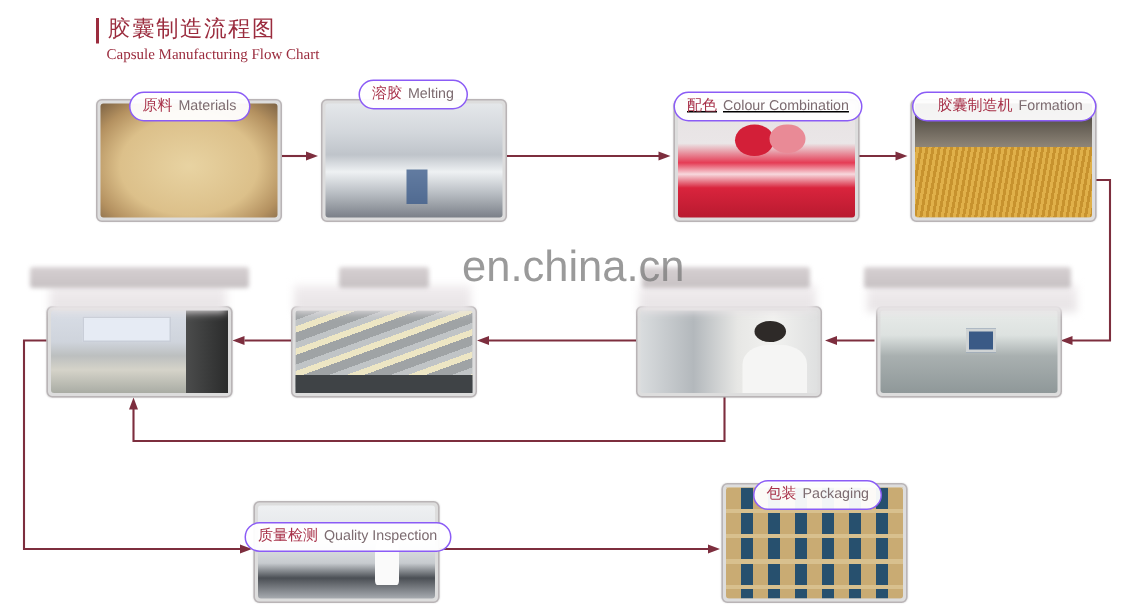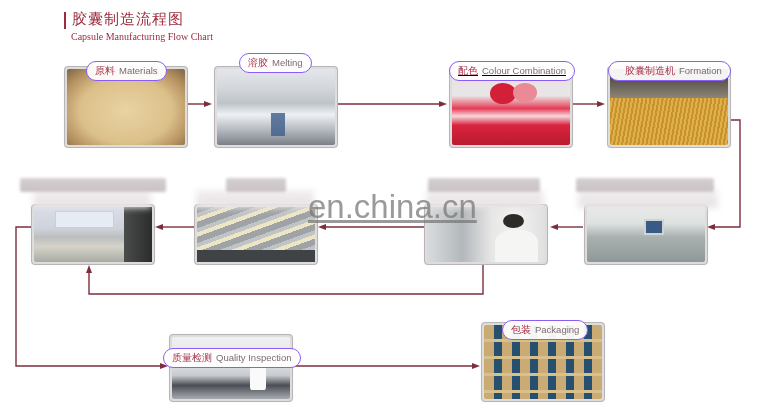--- a/index.html
+++ b/index.html
@@ -12,21 +12,21 @@
   .frame { position:absolute; border:1px solid #b9b4b6; border-radius:4px; background:#ddd; overflow:hidden; box-shadow:0 0 1px rgba(0,0,0,.15); }
   .photo { position:absolute; left:2px; top:2px; right:2px; bottom:2px; border-radius:2px; }
 
   .pill { position:absolute; height:18px; line-height:18px; padding:0 8px; border:1px solid #8b5cf6; border-radius:10px; background:rgba(255,255,255,.94); white-space:nowrap; font-size:9.5px; }
   .pill .cn { color:#a8324a; font-family:"DejaVu Sans", sans-serif; font-size:10px; margin-right:4px; }
   .pill .en { color:#7c6b70; font-family:"Liberation Sans", sans-serif; font-size:9.5px; }
 
   .blur-label { position:absolute; height:14px; background:linear-gradient(#d6d0d2,#c7c1c3); filter:blur(1.5px); border-radius:2px; }
   .blur-fade { position:absolute; height:14px; background:linear-gradient(#f2eef0,#e6e2e4); filter:blur(3px); }
 
-  .watermark { position:absolute; left:308px; top:188px; font-family:"Liberation Sans", sans-serif; font-size:33px; color:rgba(120,120,120,.75); letter-spacing:0; white-space:nowrap;text-decoration:underline; }
+  .watermark { position:absolute; left:308px; top:162px; font-family:"Liberation Sans", sans-serif; font-size:29px; color:rgba(120,120,120,.75); letter-spacing:0; white-space:nowrap; }
 
   svg.lines { position:absolute; left:0; top:0; }
   .ln { stroke:#7d2e3e; stroke-width:1.4; fill:none; }
   .ah { fill:#7d2e3e; }
 
   
   .p-materials { background: radial-gradient(ellipse at 50% 55%, #e8d3a2 0%, #dcc08a 55%, #b49160 80%, #7d6344 100%); }
   .p-melting { background: linear-gradient(180deg,#e4e7ea 0%, #d3d7dc 25%, #bfc4ca 45%, #eef1f3 60%, #b5bac0 80%, #7b8088 100%); }
   .p-melting::after { content:""; position:absolute; left:46%; top:58%; width:12%; height:30%; background:#3d5d8b; opacity:.8; }
   .p-colour { background: linear-gradient(180deg,#e6e1e3 0%, #eae6e7 35%, #e53c55 52%, #f7d8dd 62%, #d9243d 74%, #b91a2f 100%); }

